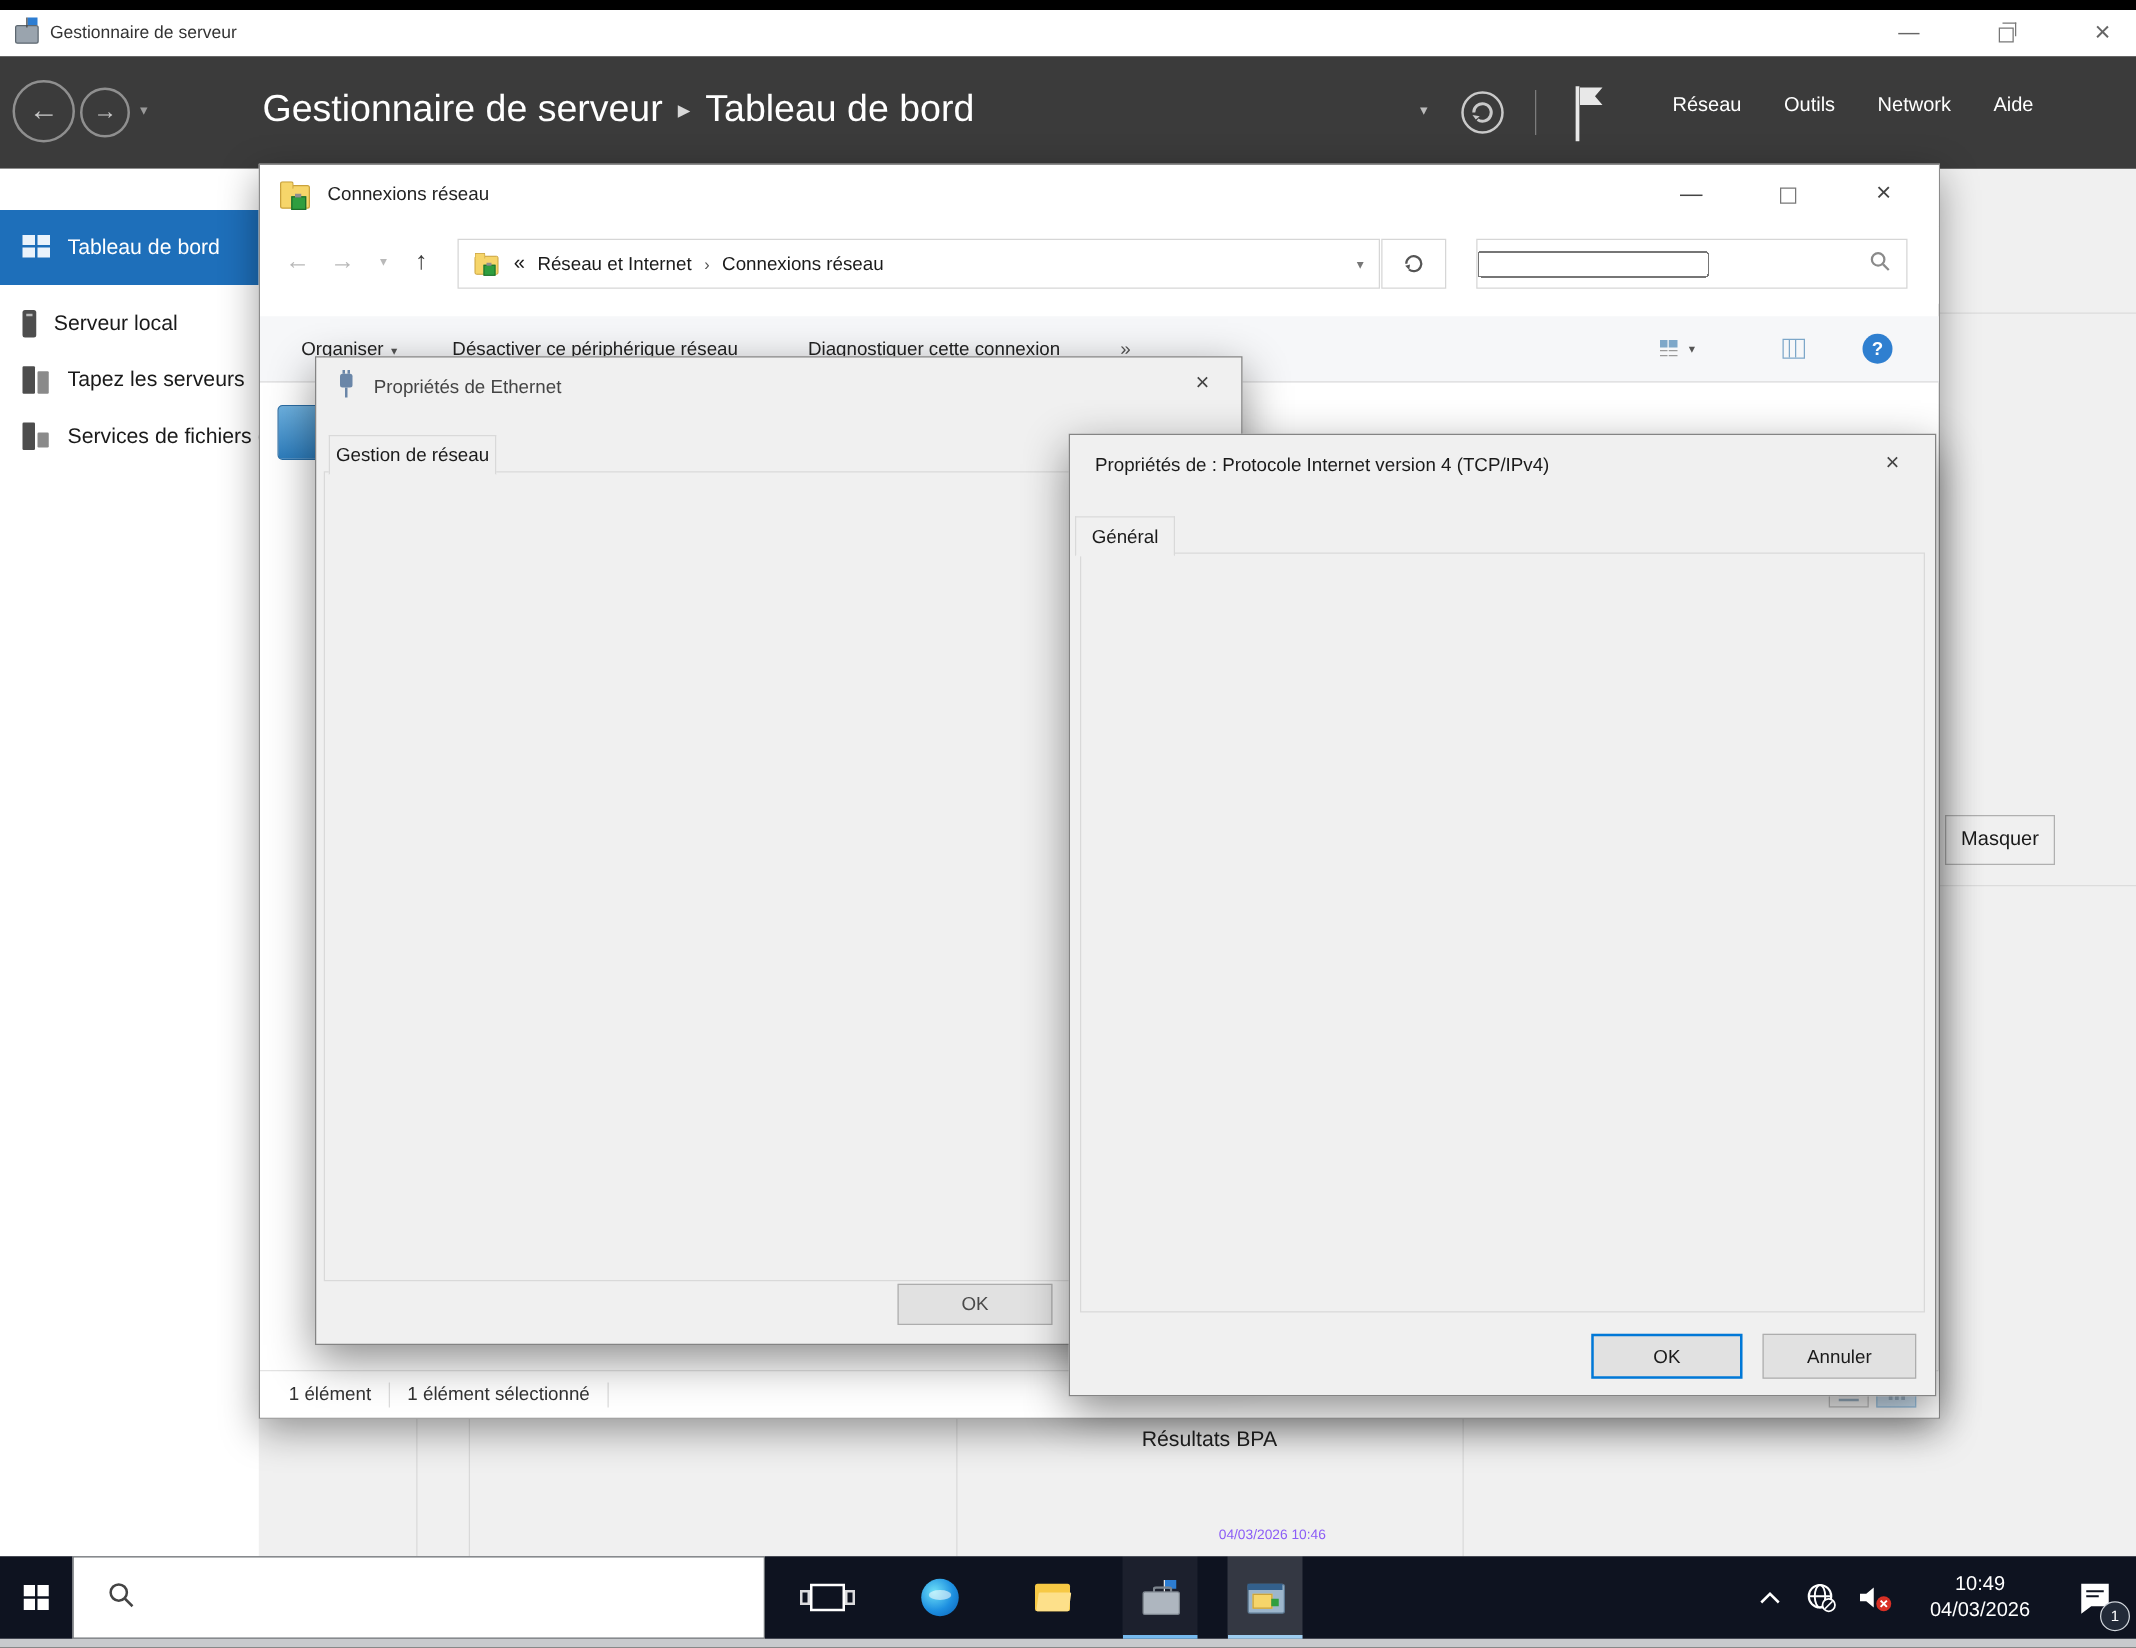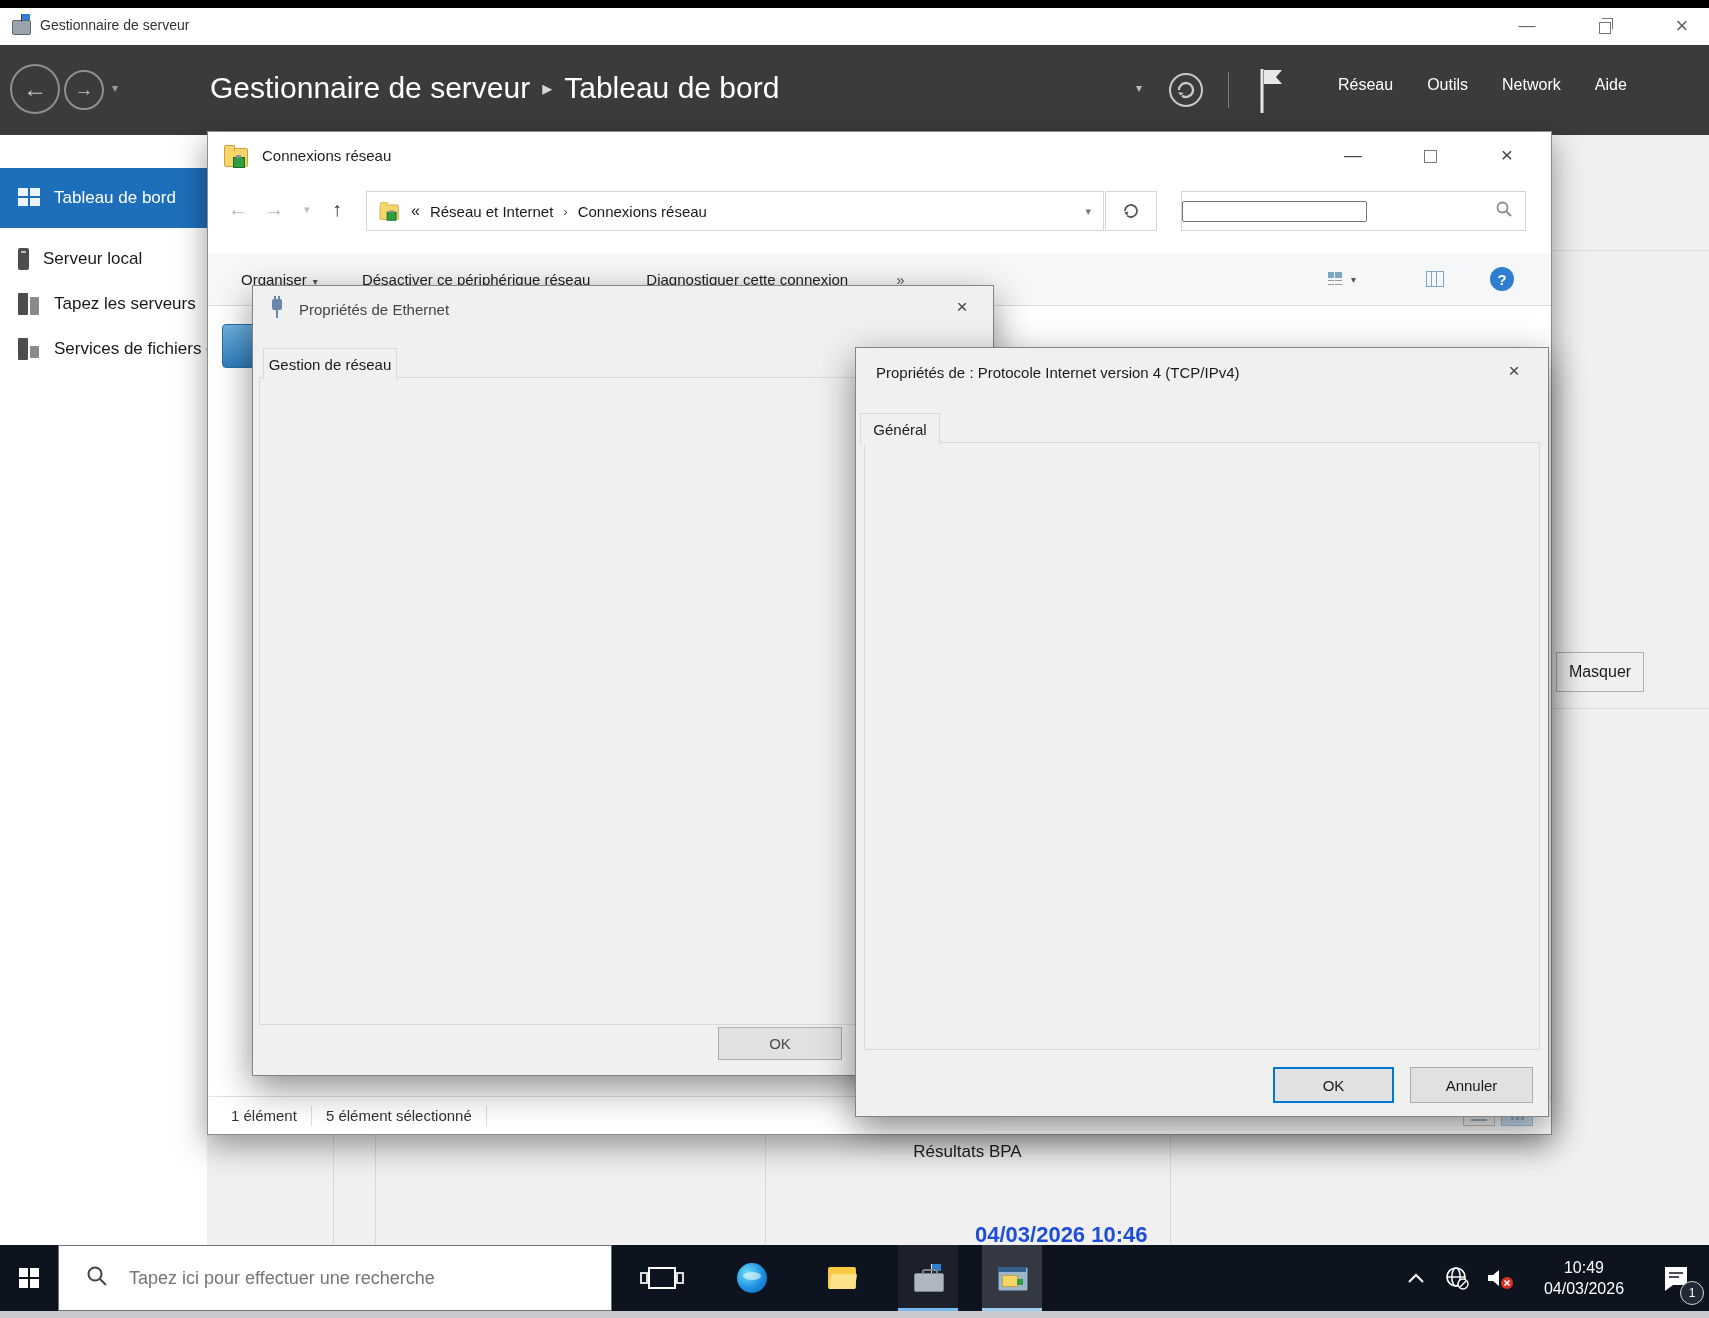--- a/index.html
+++ b/index.html
@@ -33,21 +33,21 @@
   .srv-icon{width:11px;height:22px;background:#4d4d4d;border-radius:2px;flex:none;position:relative;}
   .srv-icon:after{content:"";position:absolute;left:3px;top:3px;width:5px;height:2px;background:#bbb;}
   .srv2-icon{width:22px;height:22px;flex:none;position:relative;}
   .srv2-icon i{position:absolute;background:#4d4d4d;border-radius:1px;}
   .srv2-icon i:nth-child(1){left:0;top:0;width:10px;height:22px;}
   .srv2-icon i:nth-child(2){left:12px;top:4px;width:9px;height:18px;background:#8a8a8a;}
 
   
   .tileline{width:1px;background:#d9d9d9;top:1133px;height:112px;}
   .bparesult{font-size:17px;color:#222;text-align:center;}
-  .bpatime{font-size:22px;color:#1d4ed8;font-weight:bold;}
+  .bpatime{font-size:11px;color:#8b5cf6;}
   .rline{height:1px;background:#dcdcdc;}
   .btn-flat{border:1px solid #b0b0b0;background:#f0f0f0;font-size:16px;color:#1a1a1a;display:flex;align-items:center;justify-content:center;}
 
   
   .window{background:#fff;border:1px solid #8c8c8c;box-shadow:0 10px 30px rgba(0,0,0,.4);}
   .ew{left:207px;top:131px;width:1343px;height:1002px;}
   .ew-title{left:0;top:0;width:100%;height:49px;background:#fff;}
   .folder-ico{width:26px;height:22px;position:relative;}
   .folder-ico .back{position:absolute;left:0;top:3px;width:22px;height:17px;background:#f6d56a;border:1px solid #caa23c;border-radius:2px;}
   .folder-ico .tab{position:absolute;left:0;top:0;width:9px;height:5px;background:#f6d56a;border:1px solid #caa23c;border-bottom:none;border-radius:2px 2px 0 0;}
@@ -315,21 +315,21 @@
       </span>
       <span class="colicon" style="position:absolute;left:1218px;"></span>
       <span class="helpico" style="position:absolute;left:1282px;">?</span>
     </div>
 
     <div class="abs eth-frag"></div>
 
     <div class="abs statusbar">
       <span style="margin-left:23px;">1 élément</span>
       <span class="stdiv"></span>
-      <span>5 élément sélectionné</span>
+      <span>1 élément sélectionné</span>
       <span class="stdiv"></span>
       <span style="position:absolute;left:1255px;display:flex;gap:6px;">
         <span class="stico">
             <i style="width:16px;height:2px;box-shadow:0 4px 0 #9fb6c9,0 -4px 0 #9fb6c9;"></i>
           </span>
         <span class="stico sel">
             <i></i>
             <i></i>
             <i></i>
           </span>
@@ -551,21 +551,20 @@
           <div></div>
         </span>
     </div>
     <div class="tsearch">
       <span style="margin:0 18px 0 26px;">
         <svg width="24" height="24" viewBox="0 0 24 24">
             <circle cx="10" cy="10" r="6.5" fill="none" stroke="#444" stroke-width="2"></circle>
             <path d="M15 15l6 6" stroke="#444" stroke-width="2"></path>
           </svg>
       </span>
-      <input style="color: rgb(63, 63, 63);" placeholder="Tapez ici pour effectuer une recherche">
     </div>
     <div class="tbicon" style="left:632px;">
         <span class="tvico"></span>
       </div>
     <div class="tbicon" style="left:722px;">
         <span class="edgeico"></span>
       </div>
     <div class="tbicon" style="left:812px;">
         <span class="expico">
           <span class="b"></span>

